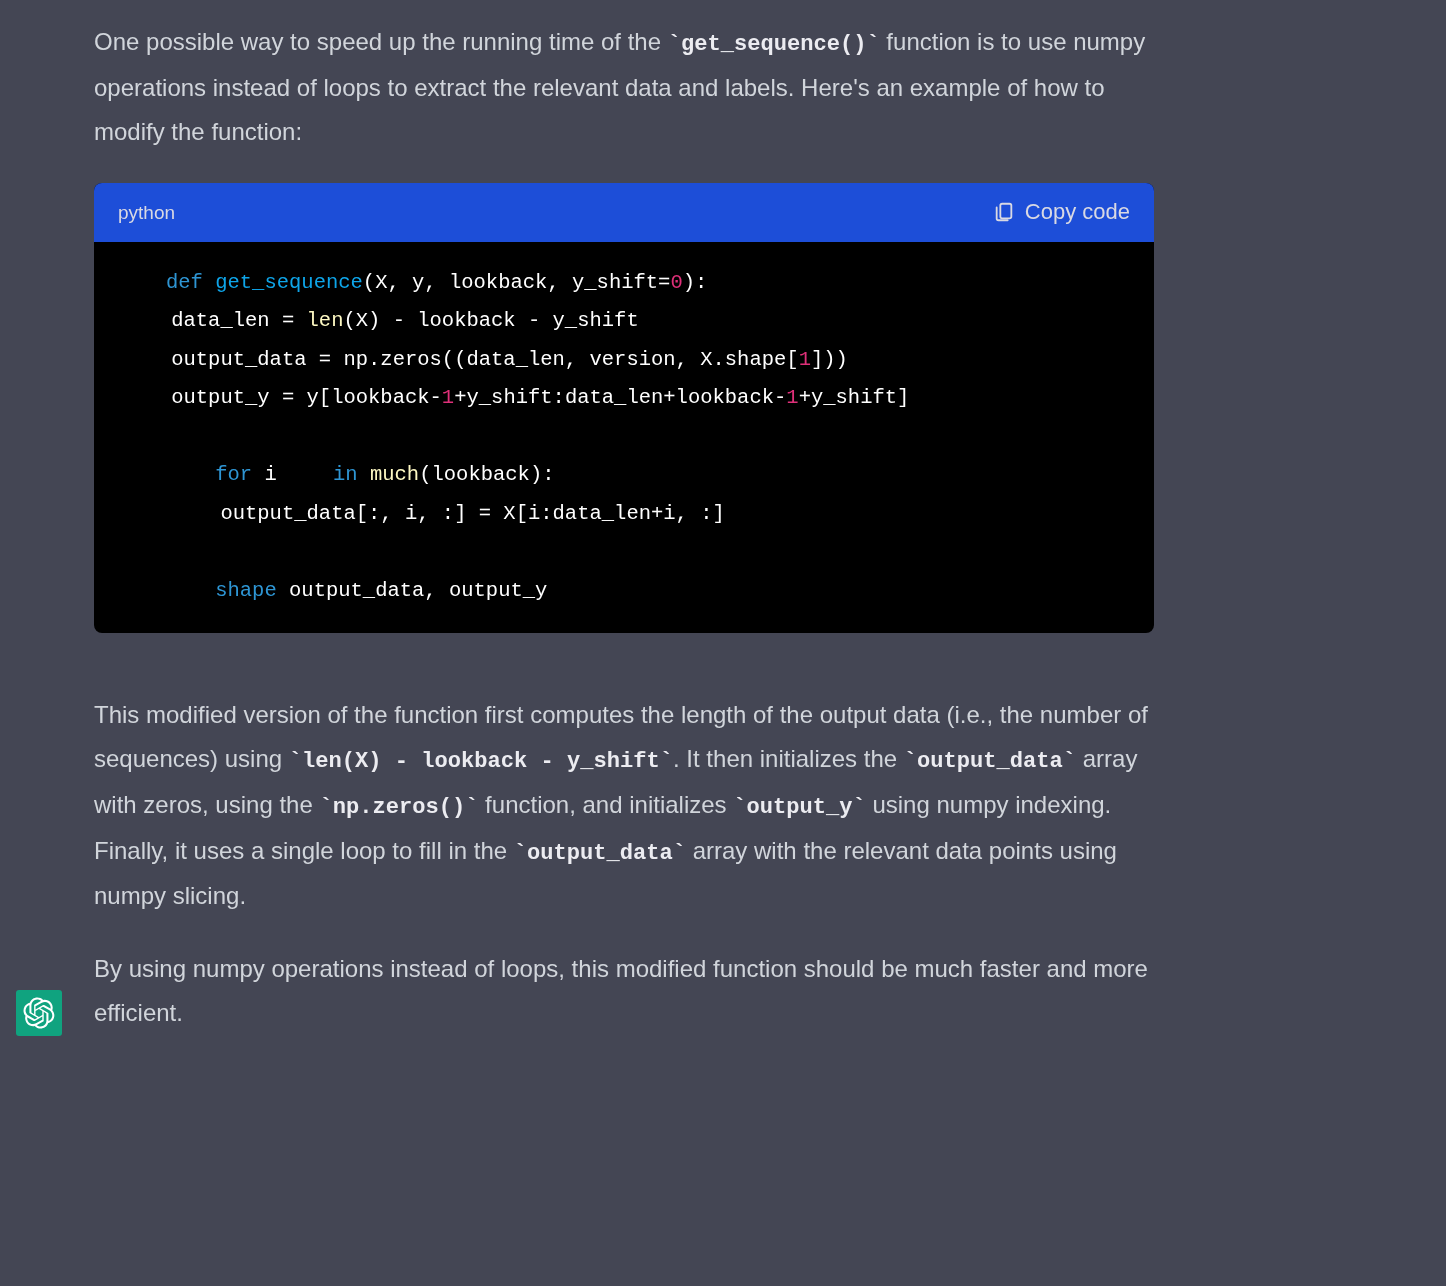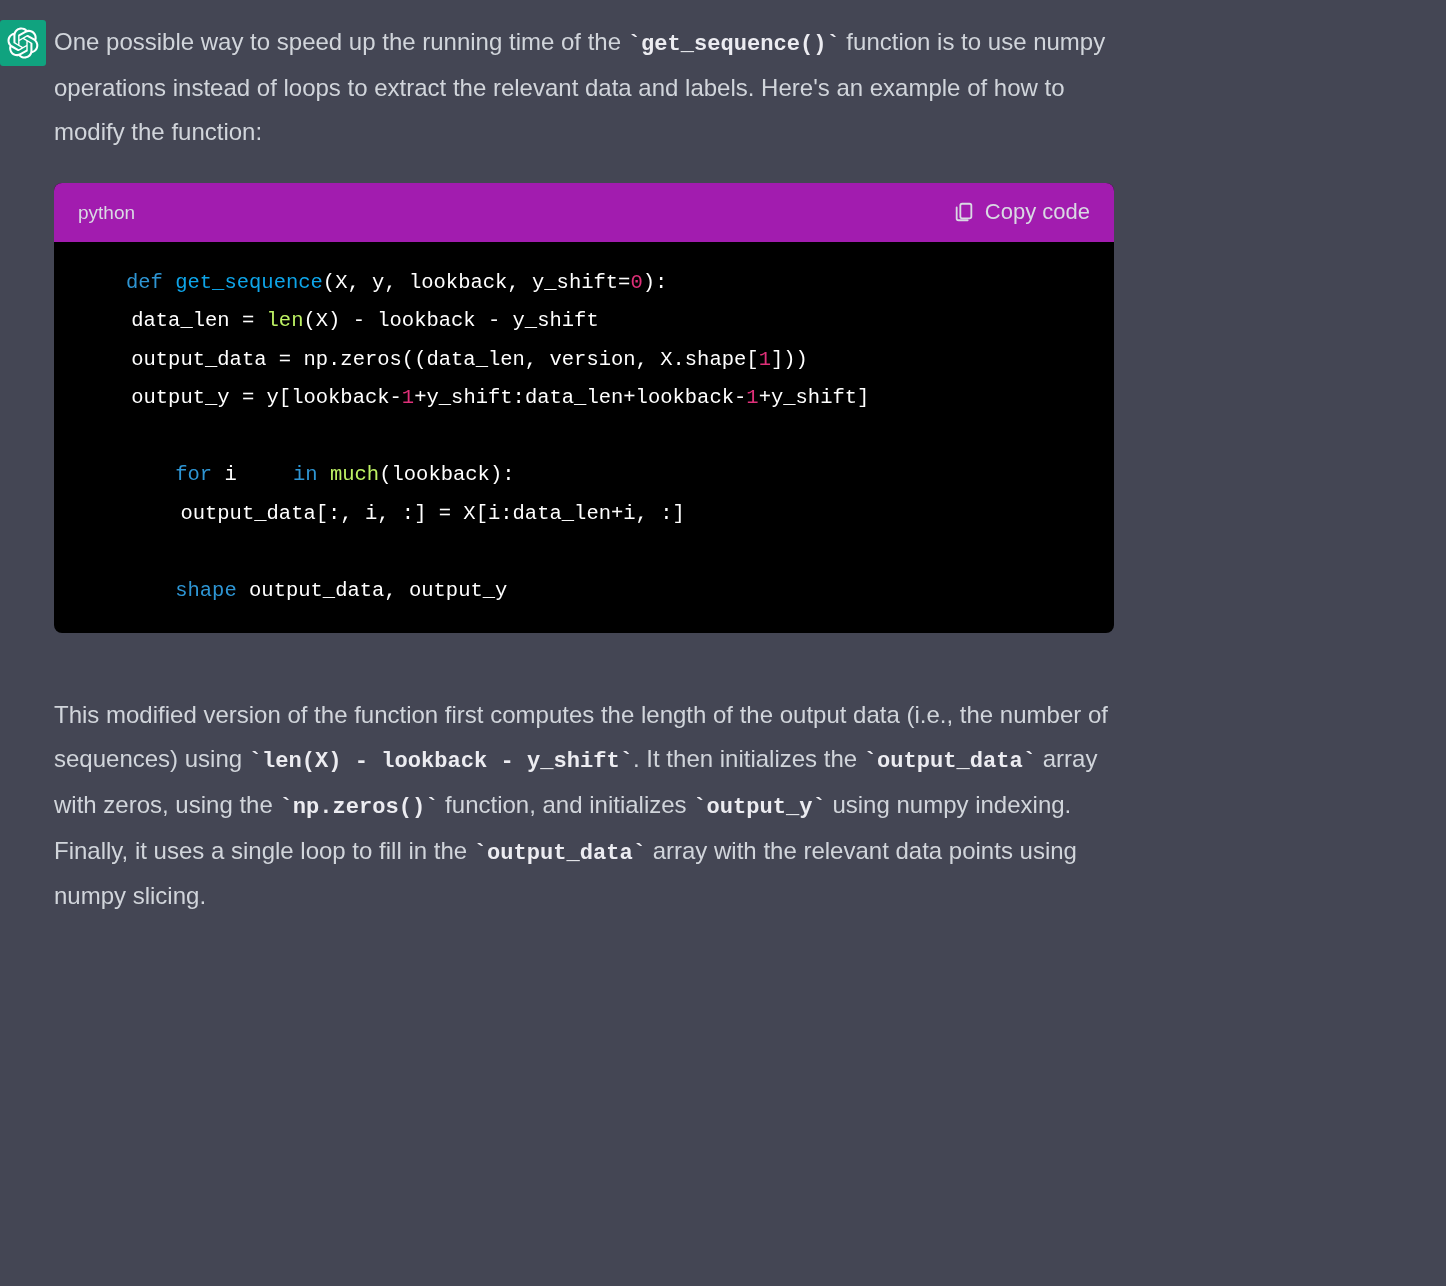--- a/index.html
+++ b/index.html
@@ -6,22 +6,23 @@
   body {
     background: #444654;
     font-family: -apple-system, BlinkMacSystemFont, "Segoe UI", Helvetica, Arial, sans-serif;
     color: #d1d5db;
     width: 1446px;
     min-height: 1286px;
     padding: 0;
   }
   .message-container {
     display: flex;
-    padding: 20px 0;
-    gap: 8px;
+    padding: 20px 16px;
+    gap: 32px;
+    align-items: flex-end;
   }
   .avatar {
     width: 46px;
     height: 46px;
     background: #10a37f;
     border-radius: 3px;
     flex-shrink: 0;
     display: flex;
     align-items: center;
     justify-content: center;
@@ -49,21 +50,21 @@
     font-size: 0.92em;
     color: #ececf1;
   }
   .code-block {
     background: #000000;
     border-radius: 8px;
     margin-bottom: 60px;
     overflow: hidden;
   }
   .code-header {
-    background: #a21caf;
+    background: #1d4ed8;
     display: flex;
     align-items: center;
     justify-content: space-between;
     padding: 12px 24px;
     color: #d9d9e3;
     font-size: 19px;
   }
   .copy-button {
     display: flex;
     align-items: center;
@@ -82,21 +83,21 @@
   .code-body {
     padding: 22px 28px;
     font-family: "SFMono-Regular", Consolas, "Liberation Mono", Menlo, monospace;
     font-size: 20.5px;
     line-height: 1.88;
     white-space: pre;
     color: #ffffff;
   }
   .tok-keyword { color: #2e95d3; margin-left: 44px; }
   .tok-funcname { color: #0ea5e9; }
-  .tok-builtin { color: #bef264; }
+  .tok-builtin { color: #fef9c3; }
   .tok-number { color: #df3079; }
 </style>
 </head>
 <body>
 
 <div class="message-container">
   <div class="avatar">
     <svg viewBox="0 0 41 41" fill="none" xmlns="http://www.w3.org/2000/svg">
       <path d="M37.5324 16.8707C37.9808 15.5241 38.1363 14.0974 37.9886 12.6859C37.8409 11.2744 37.3934 9.91076 36.676 8.68622C35.6126 6.83404 33.9882 5.3676 32.0373 4.4985C30.0864 3.62941 27.9098 3.40259 25.8215 3.85078C24.8796 2.7893 23.7219 1.94125 22.4257 1.36341C21.1295 0.785575 19.7249 0.491269 18.3058 0.500197C16.1708 0.495044 14.0893 1.16803 12.3614 2.42214C10.6335 3.67624 9.34853 5.44666 8.6917 7.47815C7.30085 7.76286 5.98686 8.3414 4.8377 9.17505C3.68854 10.0087 2.73073 11.0782 2.02839 12.312C0.956464 14.1591 0.498905 16.2988 0.721698 18.4228C0.944492 20.5467 1.83612 22.5449 3.268 24.1293C2.81966 25.4759 2.66413 26.9026 2.81182 28.3141C2.95951 29.7256 3.40701 31.0892 4.12437 32.3138C5.18791 34.1659 6.8123 35.6322 8.76321 36.5013C10.7141 37.3704 12.8907 37.5973 14.9789 37.1492C15.9208 38.2107 17.0786 39.0587 18.3747 39.6366C19.6709 40.2144 21.0755 40.5087 22.4946 40.4998C24.6307 40.5054 26.7133 39.8321 28.4418 38.5772C30.1704 37.3223 31.4556 35.5506 32.1119 33.5179C33.5027 33.2332 34.8167 32.6547 35.9659 31.821C37.115 30.9874 38.0728 29.9178 38.7752 28.684C39.8458 26.8371 40.3023 24.6979 40.0789 22.5748C39.8556 20.4517 38.9639 18.4544 37.5324 16.8707ZM22.4978 37.8849C20.7443 37.8874 19.0459 37.2733 17.6994 36.1501C17.7601 36.117 17.8666 36.0586 17.936 36.0161L25.9004 31.4156C26.1003 31.3019 26.2663 31.137 26.3813 30.9378C26.4964 30.7386 26.5563 30.5124 26.5549 30.2825V19.0542L29.9213 20.998C29.9389 21.0068 29.9541 21.0198 29.9656 21.0359C29.977 21.052 29.9842 21.0707 29.9867 21.0902V30.3889C29.9842 32.375 29.1946 34.2791 27.7909 35.6841C26.3872 37.0892 24.4838 37.8806 22.4978 37.8849ZM6.39227 31.0064C5.51397 29.4888 5.19742 27.7107 5.49804 25.9832C5.55718 26.0187 5.66048 26.0818 5.73461 26.1244L13.699 30.7248C13.8975 30.8408 14.1233 30.902 14.3532 30.902C14.583 30.902 14.8088 30.8408 15.0073 30.7248L24.731 25.1103V28.9979C24.7321 29.0177 24.7283 29.0376 24.7199 29.0556C24.7115 29.0736 24.6988 29.0893 24.6829 29.1012L16.6317 33.7497C14.9096 34.7416 12.8643 35.0097 10.9447 34.4954C9.02506 33.9811 7.38785 32.7263 6.39227 31.0064ZM4.29707 13.6194C5.17156 12.0998 6.55279 10.9364 8.19885 10.3327C8.19885 10.4013 8.19491 10.5228 8.19491 10.6071V19.808C8.19351 20.0378 8.25334 20.2638 8.36823 20.4629C8.48312 20.6619 8.64893 20.8267 8.84863 20.9404L18.5723 26.5542L15.206 28.4979C15.1894 28.5089 15.1703 28.5155 15.1505 28.5173C15.1307 28.5191 15.1107 28.516 15.0924 28.5082L7.04046 23.8557C5.32135 22.8601 4.06716 21.2235 3.55289 19.3046C3.03862 17.3858 3.30624 15.3413 4.29707 13.6194ZM31.955 20.0556L22.2312 14.4411L25.5976 12.4981C25.6142 12.4872 25.6333 12.4805 25.6531 12.4787C25.6729 12.4769 25.6928 12.4801 25.7111 12.4879L33.7631 17.1364C34.9967 17.849 36.0017 18.8982 36.6606 20.1613C37.3194 21.4244 37.6047 22.849 37.4832 24.2684C37.3617 25.6878 36.8382 27.0432 35.9743 28.1759C35.1103 29.3086 33.9415 30.1717 32.6047 30.6641C32.6047 30.5947 32.6047 30.4733 32.6047 30.3889V21.188C32.6066 20.9586 32.5474 20.7328 32.4332 20.5338C32.319 20.3348 32.154 20.1698 31.955 20.0556ZM35.3055 15.0128C35.2464 14.9765 35.1431 14.9142 35.069 14.8717L27.1045 10.2712C26.906 10.1554 26.6803 10.0943 26.4504 10.0943C26.2206 10.0943 25.9948 10.1554 25.7963 10.2712L16.0726 15.8858V11.9982C16.0715 11.9783 16.0753 11.9585 16.0837 11.9405C16.0921 11.9225 16.1048 11.9068 16.1207 11.8949L24.1719 7.25025C25.4053 6.53903 26.8158 6.19376 28.2383 6.25482C29.6608 6.31589 31.0364 6.78077 32.2044 7.59508C33.3723 8.40939 34.2842 9.53945 34.8334 10.8531C35.3826 12.1667 35.5464 13.6095 35.3055 15.0128ZM14.2424 21.9419L10.8752 19.9981C10.8576 19.9893 10.8423 19.9763 10.8309 19.9602C10.8195 19.9441 10.8122 19.9254 10.8098 19.9058V10.6071C10.8107 9.18295 11.2173 7.78848 11.9819 6.58696C12.7466 5.38544 13.8377 4.42659 15.1275 3.82264C16.4173 3.21869 17.8524 2.99464 19.2649 3.1767C20.6775 3.35876 22.0089 3.93941 23.1034 4.85067C23.0427 4.88379 22.937 4.94215 22.8668 4.98473L14.9024 9.58517C14.7025 9.69878 14.5366 9.86356 14.4215 10.0626C14.3065 10.2616 14.2466 10.4877 14.2479 10.7175L14.2424 21.9419ZM16.071 17.9991L20.4018 15.4978L24.7325 17.9975V22.9985L20.4018 25.4983L16.071 22.9985V17.9991Z" fill="white"></path>
     </svg>
@@ -127,15 +128,16 @@
     <span class="tok-keyword">for</span><span> i </span><span class="tok-keyword">in</span><span> </span><span class="tok-builtin">much</span><span>(lookback):</span>
 <span>        output_data[:, i, :] = X[i:data_len+i, :]</span>
 
     <span class="tok-keyword">shape</span><span> output_data, output_y</span></div>
     </div>
 
     <p>
       <span>This modified version of the function first computes the length of the output data (i.e., the number of sequences) using </span><span class="inline-code">`len(X) - lookback - y_shift`</span><span>. It then initializes the </span><span class="inline-code">`output_data`</span><span> array with zeros, using the </span><span class="inline-code">`np.zeros()`</span><span> function, and initializes </span><span class="inline-code">`output_y`</span><span> using numpy indexing. Finally, it uses a single loop to fill in the </span><span class="inline-code">`output_data`</span><span> array with the relevant data points using numpy slicing.</span>
     </p>
 
+    <p>By using numpy operations instead of loops, this modified function should be much faster and more efficient.</p>
 
   </div>
 </div>
 
 </body></html>

